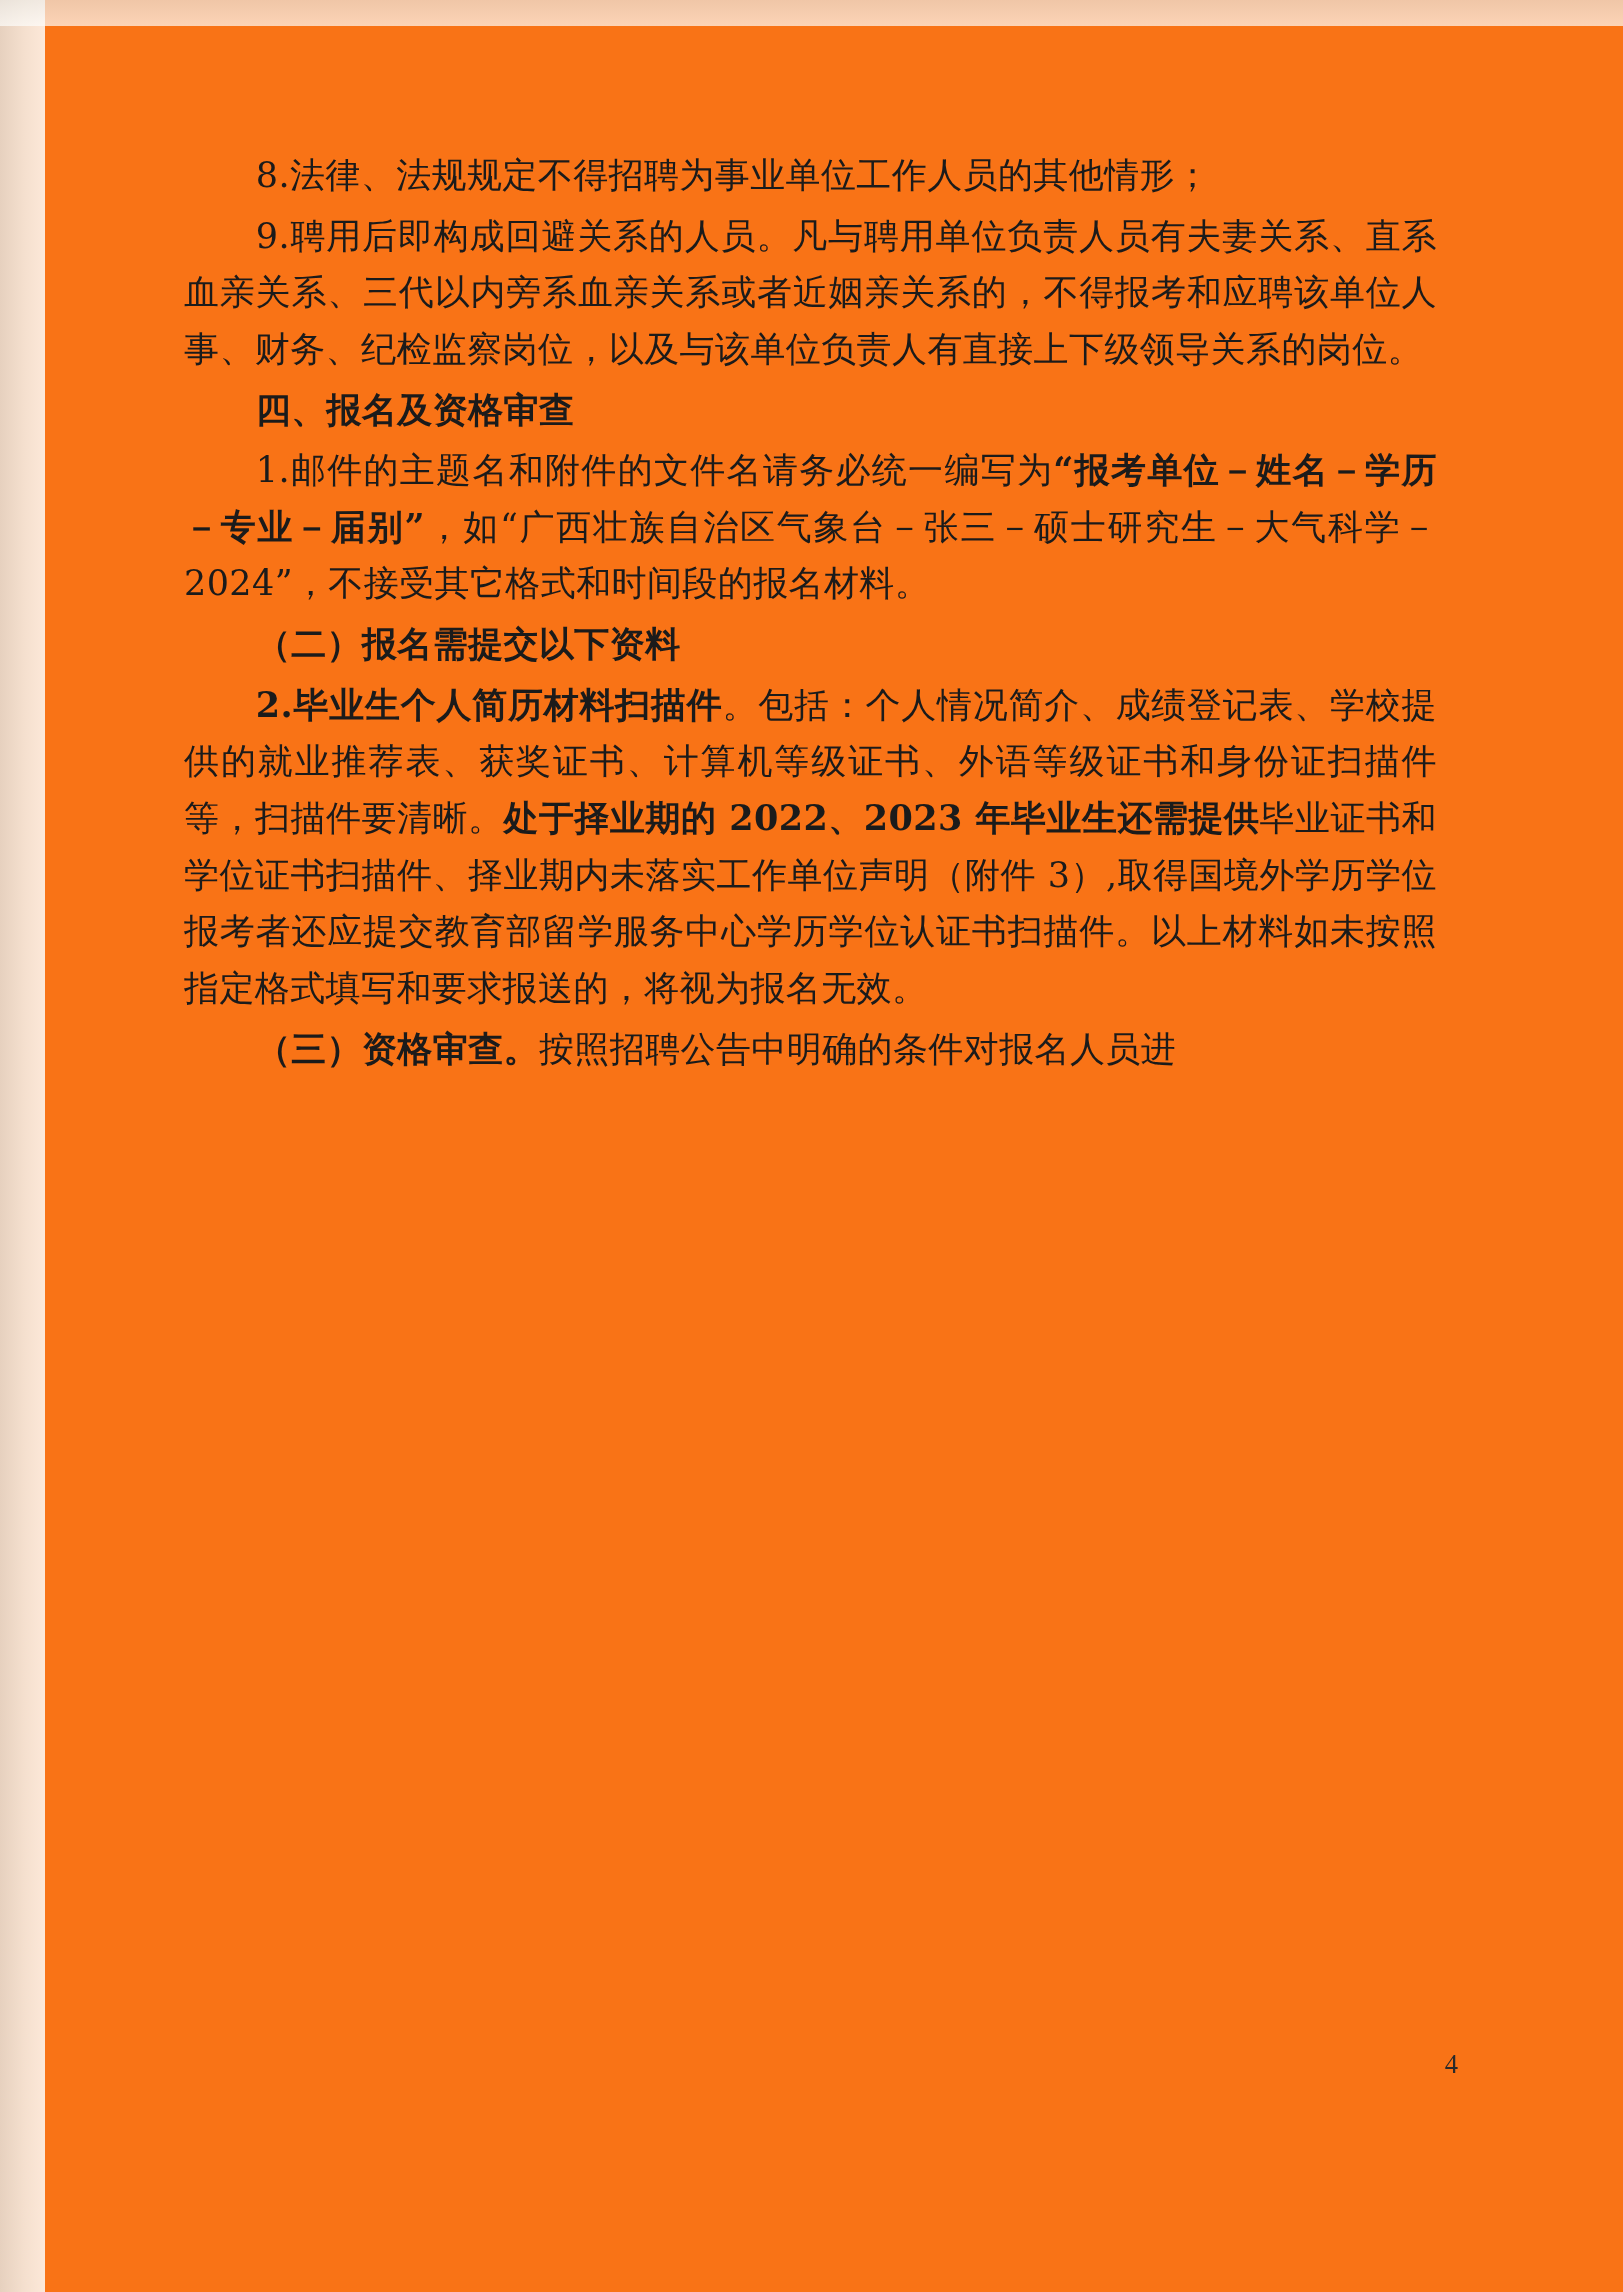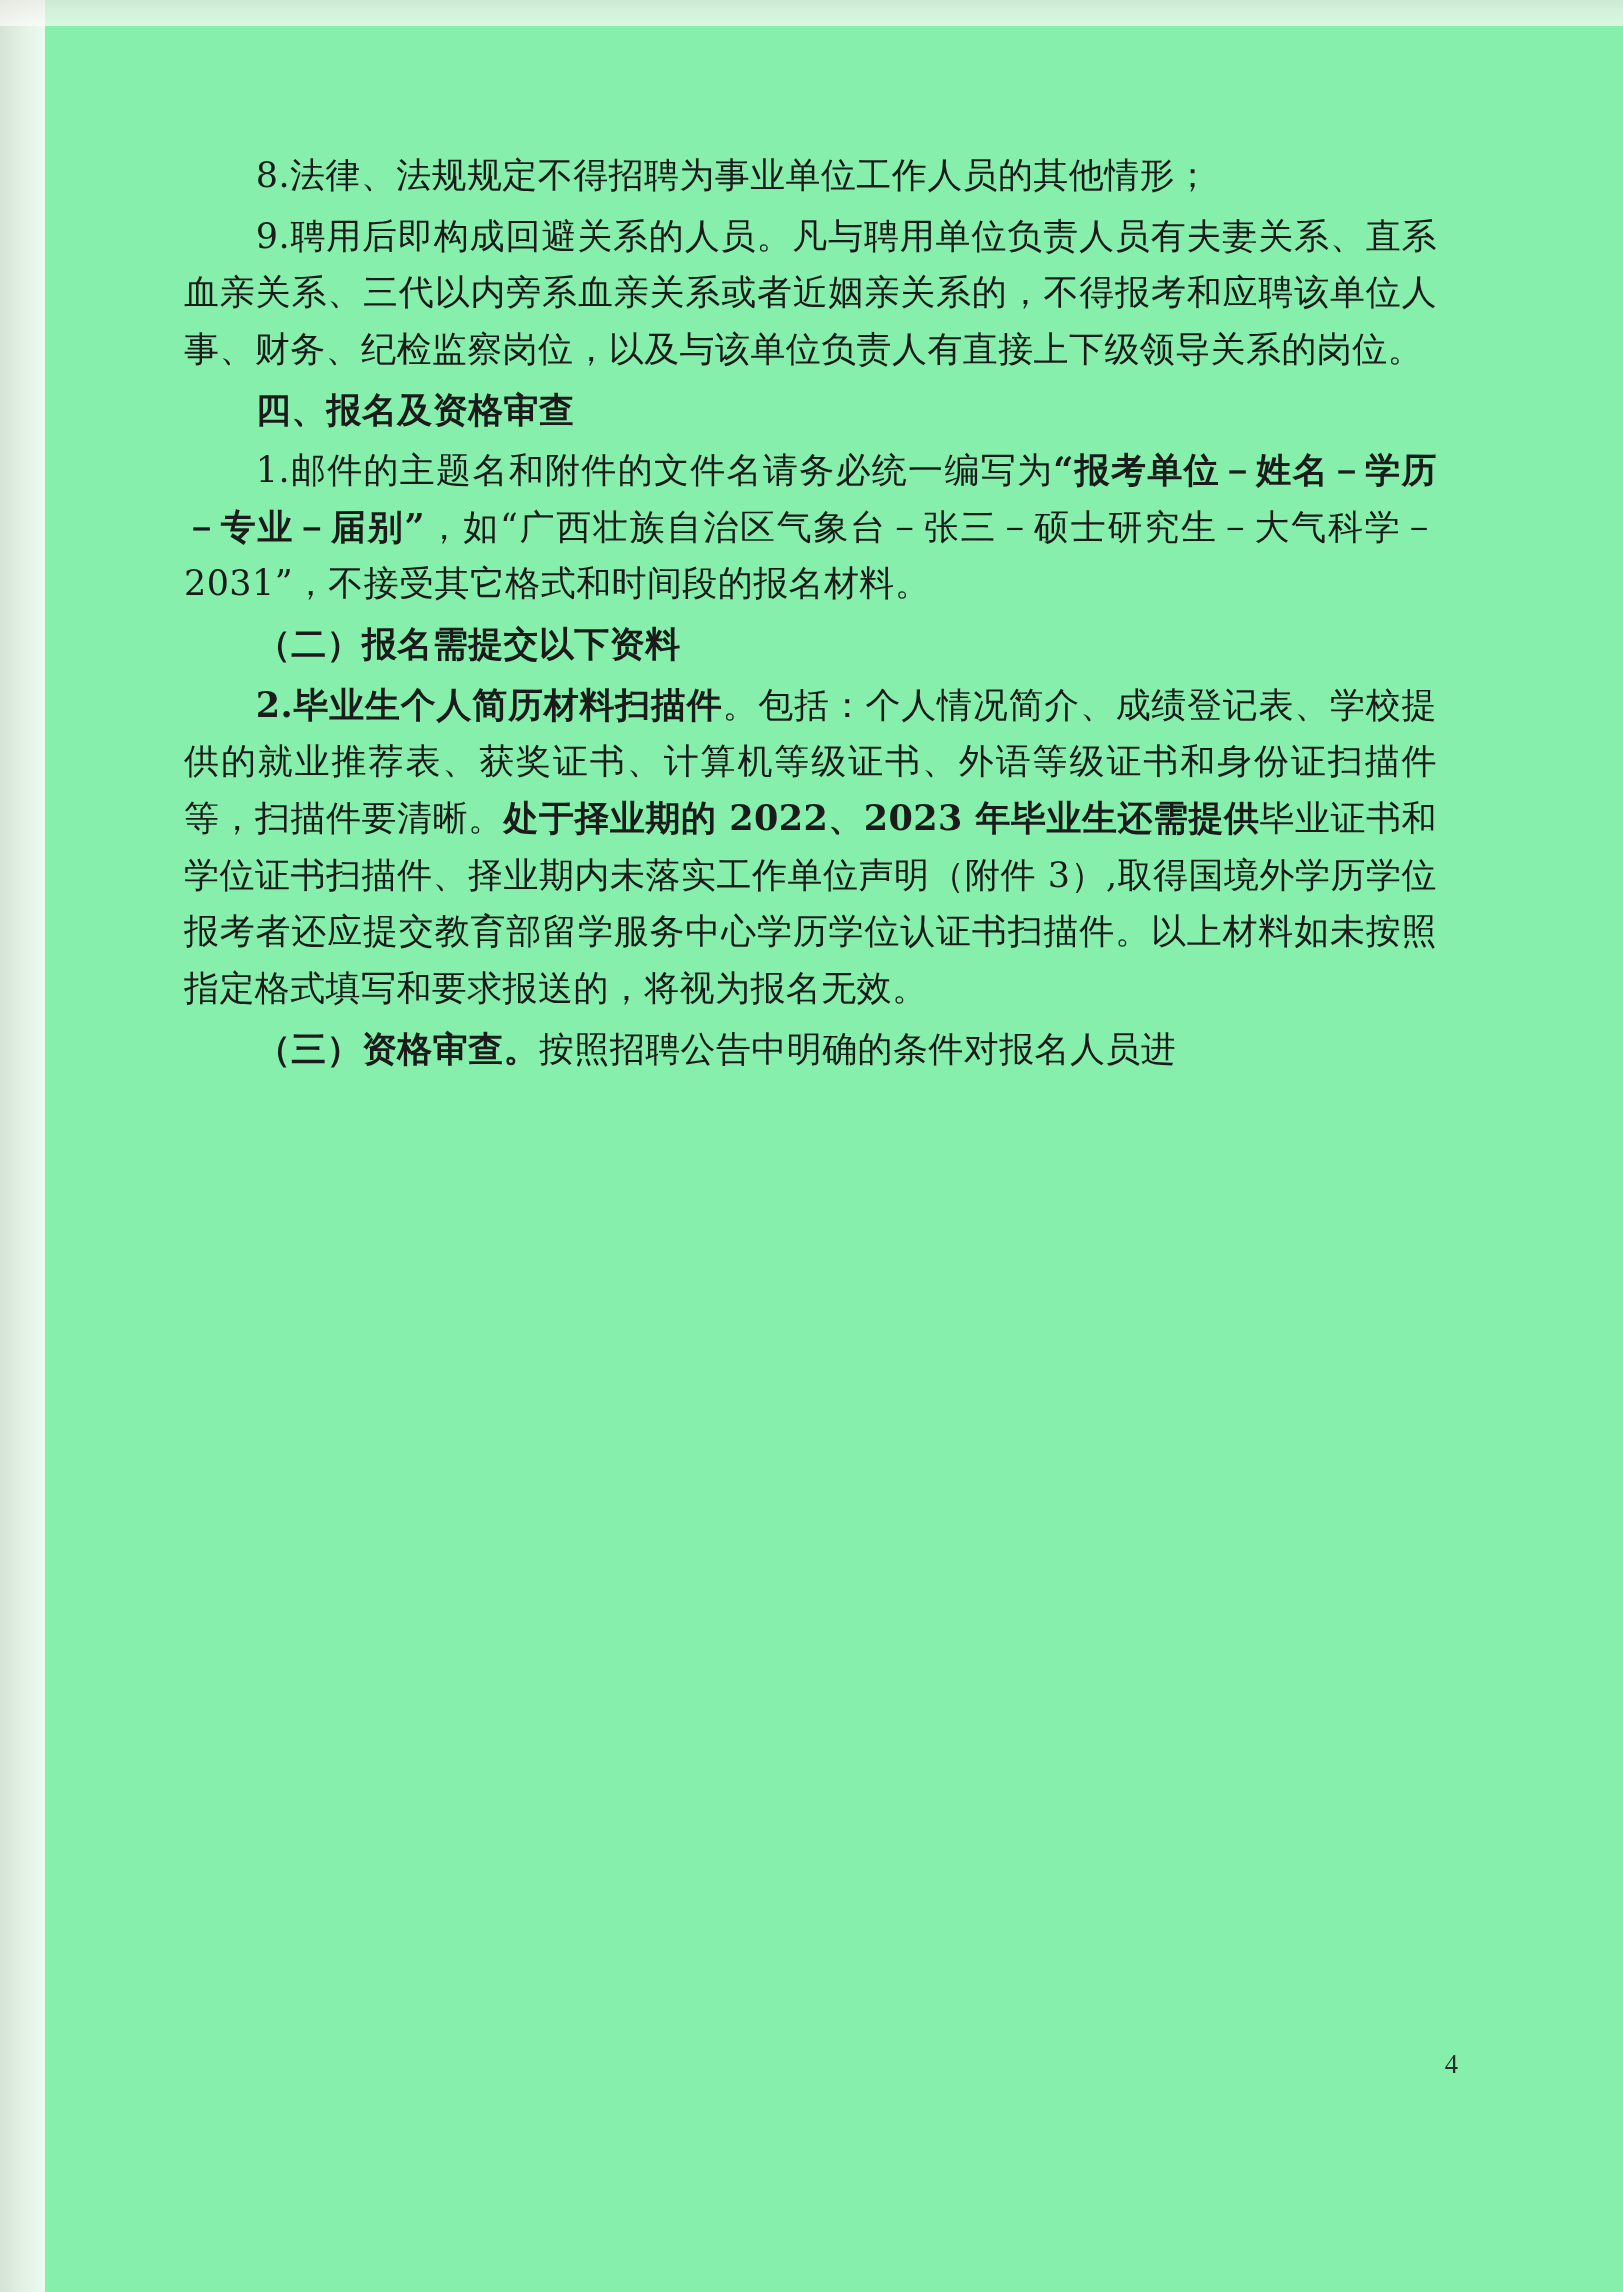--- a/index.html
+++ b/index.html
@@ -11,21 +11,21 @@
     width: 1623px;
     height: 2293px;
     position: relative;
     font-family: "DejaVu Serif", "Liberation Serif", serif;
     color: #1b1b1b;
     overflow: hidden;
   }
   .page {
     position: absolute;
     inset: 0;
-    background: #86efac;
+    background: #f97316;
   }
   
   .scan-edge-left {
     position: absolute;
     left: 0; top: 0;
     width: 45px; height: 100%;
     background: linear-gradient(to right, #e3e1dc 0%, #f4f3ef 55%, #fdfdfb 100%);
     opacity: .85;
   }
   .scan-edge-top {
@@ -72,21 +72,21 @@
 <body>
 
 <div class="page">
   <div class="scan-edge-left"></div>
   <div class="scan-edge-top"></div>
 
   <div class="content">
     <p class="para indent"><span>8.法律、法规规定不得招聘为事业单位工作人员的其他情形；</span></p>
     <p class="para indent"><span>9.聘用后即构成回避关系的人员。凡与聘用单位负责人员有夫妻关系、直系血亲关系、三代以内旁系血亲关系或者近姻亲关系的，不得报考和应聘该单位人事、财务、纪检监察岗位，以及与该单位负责人有直接上下级领导关系的岗位。</span></p>
     <p class="para indent heading"><span class="b">四、报名及资格审查</span></p>
-    <p class="para indent"><span>1.邮件的主题名和附件的文件名请务必统一编写为</span><span class="b">“报考单位－姓名－学历－专业－届别”</span><span>，如“广西壮族自治区气象台－张三－硕士研究生－大气科学－2031”，不接受其它格式和时间段的报名材料。</span></p>
+    <p class="para indent"><span>1.邮件的主题名和附件的文件名请务必统一编写为</span><span class="b">“报考单位－姓名－学历－专业－届别”</span><span>，如“广西壮族自治区气象台－张三－硕士研究生－大气科学－2024”，不接受其它格式和时间段的报名材料。</span></p>
     <p class="para indent heading"><span class="b">（二）报名需提交以下资料</span></p>
     <p class="para indent"><span class="b">2.毕业生个人简历材料扫描件</span><span>。包括：个人情况简介、成绩登记表、学校提供的就业推荐表、获奖证书、计算机等级证书、外语等级证书和身份证扫描件等，扫描件要清晰。</span><span class="b">处于择业期的 2022、2023 年毕业生还需提供</span><span>毕业证书和学位证书扫描件、择业期内未落实工作单位声明（附件 3）,取得国境外学历学位报考者还应提交教育部留学服务中心学历学位认证书扫描件。以上材料如未按照指定格式填写和要求报送的，将视为报名无效。</span></p>
     <p class="para indent"><span class="b">（三）资格审查。</span><span>按照招聘公告中明确的条件对报名人员进</span></p>
   </div>
 
   <div class="pageno">4</div>
 </div>
 
 
 </body></html>

